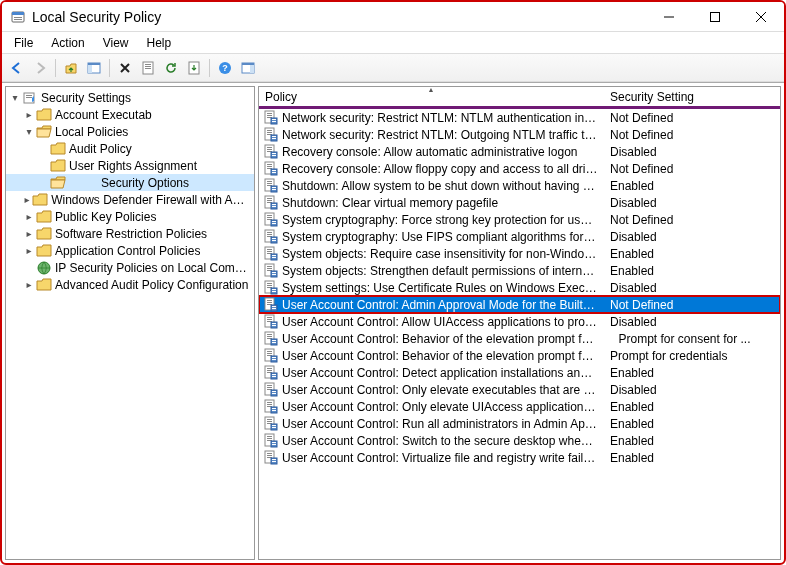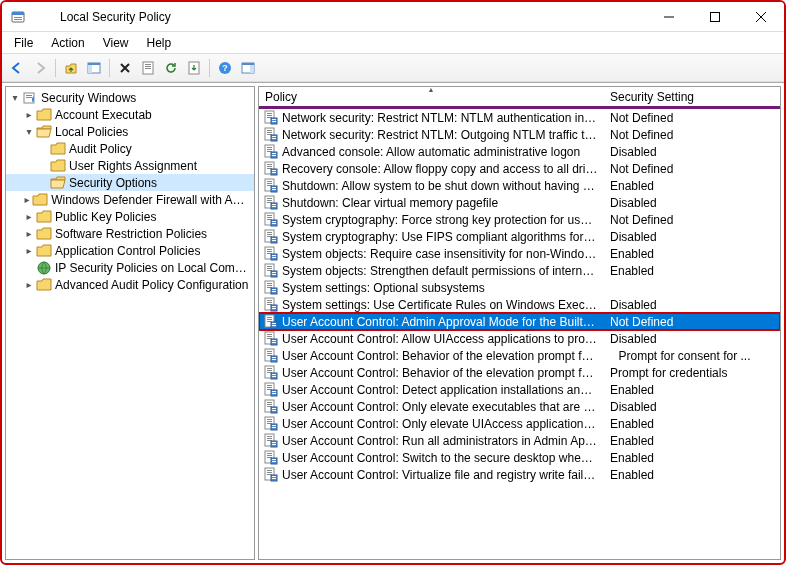--- a/index.html
+++ b/index.html
@@ -18,21 +18,21 @@
   }
   .titlebar {
     height: 30px;
     background: #fff;
     display: flex;
     align-items: center;
     padding: 0 0 0 8px;
     border-bottom: 1px solid #ddd;
   }
   .titlebar .appicon { width:16px; height:16px; margin-right:6px; }
-  .titlebar .title { flex:1; font-size:12px;margin-left:28px; }
+  .titlebar .title { flex:1; font-size:14px; }
   .winbtn { width:46px; height:30px; display:flex; align-items:center; justify-content:center; }
   .menubar {
     height: 22px;
     display:flex;
     align-items:center;
     padding: 0 4px;
     border-bottom: 1px solid #ddd;
     gap: 2px;
   }
   .menubar .menuitem { padding: 2px 8px; }
@@ -68,21 +68,21 @@
     overflow:hidden;
     background:#fff;
     display:flex;
     flex-direction:column;
   }
   .tree { padding: 2px 0; overflow:hidden; }
   .tnode { display:flex; align-items:center; height:17px; padding-right:4px; }
   .tnode .expand { width:14px; text-align:center; color:#555; font-size:10px; cursor:pointer; user-select:none; }
   .tnode .ticon { width:16px; height:16px; margin-right:3px; flex-shrink:0; }
   .tnode .tlabel { overflow:hidden; text-overflow:ellipsis; white-space:nowrap; }
-  .tnode.selected { background:#cde8ff; }
+  .tnode.selected { background:#cde8ff;gap:32px; }
   .colheaders {
     display:flex;
     height:22px;
     border-bottom:3px solid #701a75;
     background:#fff;
     align-items:center;
   }
   .colh {
     padding:0 6px;
     height:100%;
@@ -225,21 +225,21 @@
   <div class="leftpane">
     <div class="tree">
       <div class="tnode" style="padding-left:2px">
         <span class="expand">▾</span>
         <svg class="ticon" viewBox="0 0 16 16">
             <rect x="2" y="3" width="10" height="10" fill="#fff" stroke="#888"></rect>
             <path d="M12 6l-2 2v4l2-1z" fill="#3a8ee6"></path>
             <rect x="4" y="5" width="6" height="1" fill="#888"></rect>
             <rect x="4" y="7" width="6" height="1" fill="#888"></rect>
           </svg>
-        <span class="tlabel">Security Windows</span>
+        <span class="tlabel">Security Settings</span>
       </div>
       <div class="tnode" style="padding-left:16px">
         <span class="expand">▸</span>
         <svg class="ticon" viewBox="0 0 16 16">
             <path d="M1 4h5l1-2h8v11H1z" fill="#f7d66b" stroke="#b8892a"></path>
           </svg>
         <span class="tlabel">Account Executab</span>
       </div>
       <div class="tnode" style="padding-left:16px">
         <span class="expand">▾</span>
@@ -355,21 +355,21 @@
           <span class="picon"><svg width="16" height="16" viewBox="0 0 16 16">
               <rect x="2" y="1" width="9" height="12" fill="#fff" stroke="#888"></rect>
               <rect x="3" y="1" width="12" height="12" fill="none"></rect>
               <rect x="4" y="3" width="5" height="1" fill="#888"></rect>
               <rect x="4" y="5" width="5" height="1" fill="#888"></rect>
               <rect x="4" y="7" width="5" height="1" fill="#888"></rect>
               <rect x="8" y="8" width="6" height="6" fill="#5a8ac6" stroke="#2a5a9e"></rect>
               <rect x="9" y="9" width="4" height="1" fill="#fff"></rect>
               <rect x="9" y="11" width="4" height="1" fill="#fff"></rect>
             </svg></span>
-          <span class="pname" style="width: 322px;">Advanced console: Allow automatic administrative logon</span>
+          <span class="pname" style="width: 322px;">Recovery console: Allow automatic administrative logon</span>
           <span class="psetting" style="width: 155px;">Disabled</span>
         </div>
         <div class="row">
           <span class="picon"><svg width="16" height="16" viewBox="0 0 16 16">
               <rect x="2" y="1" width="9" height="12" fill="#fff" stroke="#888"></rect>
               <rect x="3" y="1" width="12" height="12" fill="none"></rect>
               <rect x="4" y="3" width="5" height="1" fill="#888"></rect>
               <rect x="4" y="5" width="5" height="1" fill="#888"></rect>
               <rect x="4" y="7" width="5" height="1" fill="#888"></rect>
               <rect x="8" y="8" width="6" height="6" fill="#5a8ac6" stroke="#2a5a9e"></rect>
@@ -467,34 +467,20 @@
           <span class="picon"><svg width="16" height="16" viewBox="0 0 16 16">
               <rect x="2" y="1" width="9" height="12" fill="#fff" stroke="#888"></rect>
               <rect x="3" y="1" width="12" height="12" fill="none"></rect>
               <rect x="4" y="3" width="5" height="1" fill="#888"></rect>
               <rect x="4" y="5" width="5" height="1" fill="#888"></rect>
               <rect x="4" y="7" width="5" height="1" fill="#888"></rect>
               <rect x="8" y="8" width="6" height="6" fill="#5a8ac6" stroke="#2a5a9e"></rect>
               <rect x="9" y="9" width="4" height="1" fill="#fff"></rect>
               <rect x="9" y="11" width="4" height="1" fill="#fff"></rect>
             </svg></span>
-          <span class="pname" style="width: 322px;">System settings: Optional subsystems</span>
-          <span class="psetting" style="width: 155px;"></span>
-        </div>
-        <div class="row">
-          <span class="picon"><svg width="16" height="16" viewBox="0 0 16 16">
-              <rect x="2" y="1" width="9" height="12" fill="#fff" stroke="#888"></rect>
-              <rect x="3" y="1" width="12" height="12" fill="none"></rect>
-              <rect x="4" y="3" width="5" height="1" fill="#888"></rect>
-              <rect x="4" y="5" width="5" height="1" fill="#888"></rect>
-              <rect x="4" y="7" width="5" height="1" fill="#888"></rect>
-              <rect x="8" y="8" width="6" height="6" fill="#5a8ac6" stroke="#2a5a9e"></rect>
-              <rect x="9" y="9" width="4" height="1" fill="#fff"></rect>
-              <rect x="9" y="11" width="4" height="1" fill="#fff"></rect>
-            </svg></span>
           <span class="pname" style="width: 322px;">System settings: Use Certificate Rules on Windows Executab...</span>
           <span class="psetting" style="width: 155px;">Disabled</span>
         </div>
         <div class="row selected">
           <span class="picon"><svg width="16" height="16" viewBox="0 0 16 16">
               <rect x="2" y="1" width="9" height="12" fill="#fff" stroke="#888"></rect>
               <rect x="3" y="1" width="12" height="12" fill="none"></rect>
               <rect x="4" y="3" width="5" height="1" fill="#888"></rect>
               <rect x="4" y="5" width="5" height="1" fill="#888"></rect>
               <rect x="4" y="7" width="5" height="1" fill="#888"></rect>

